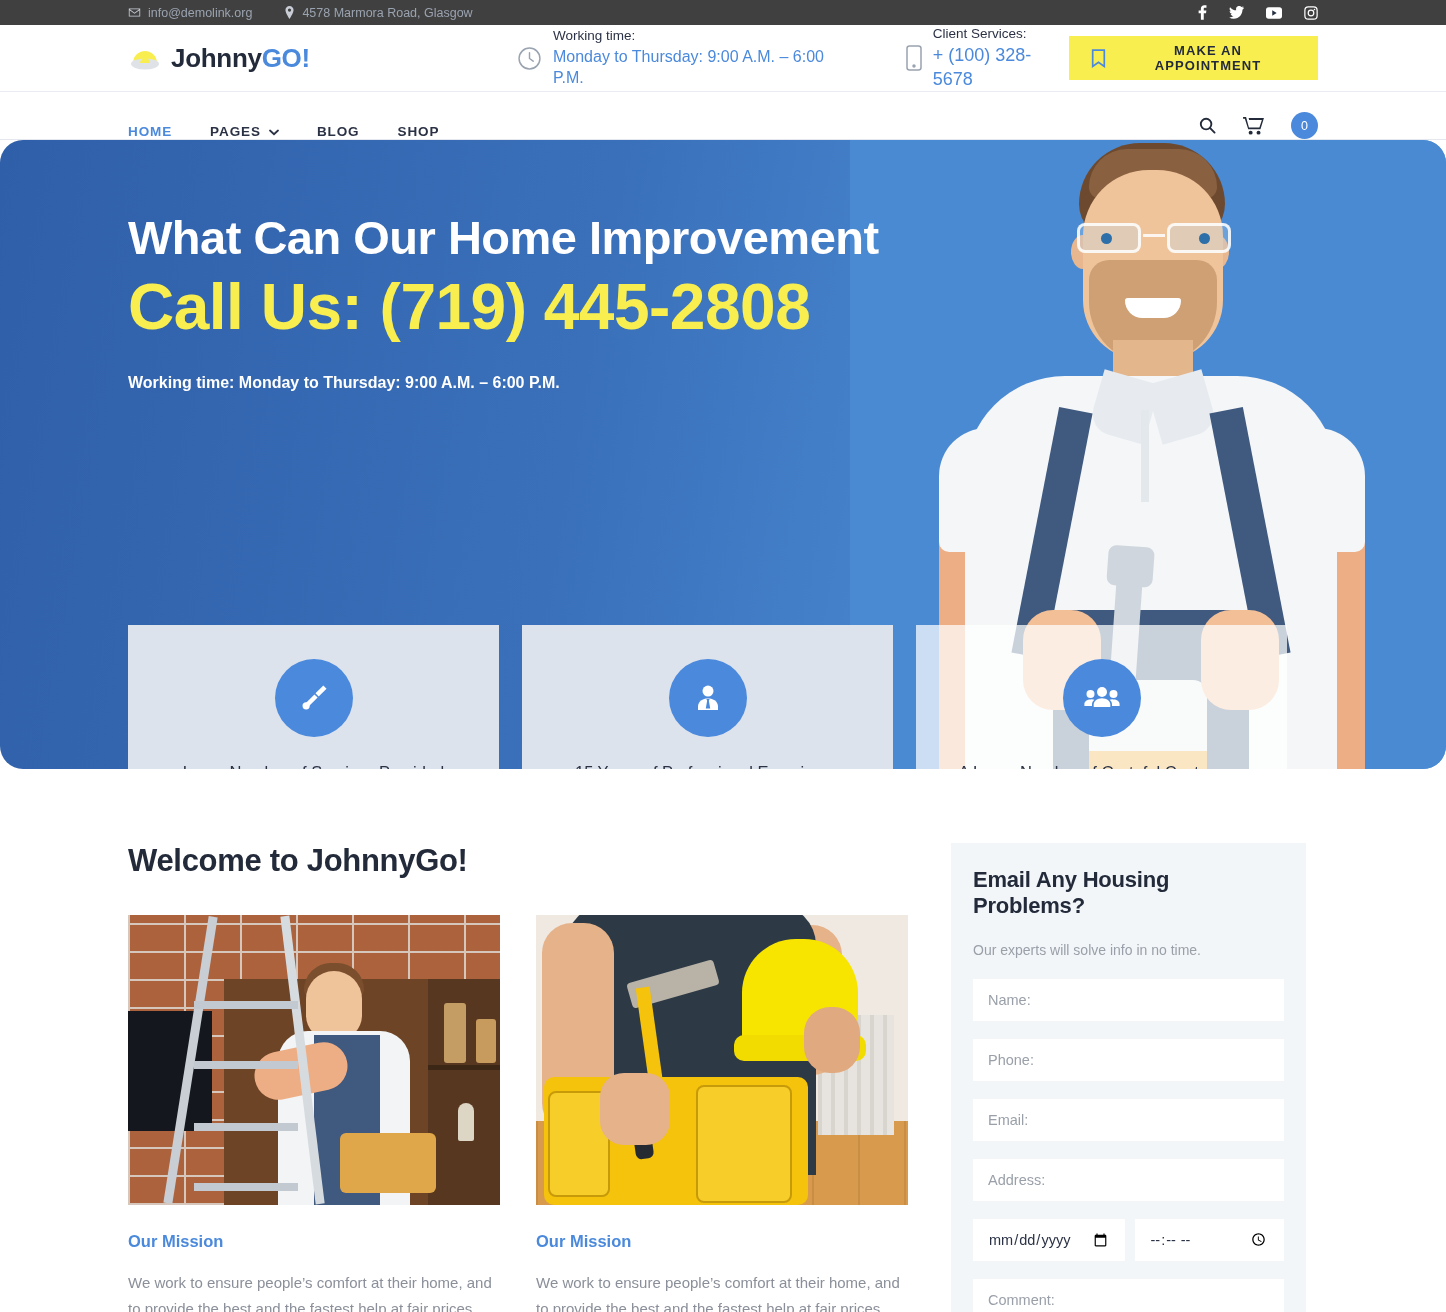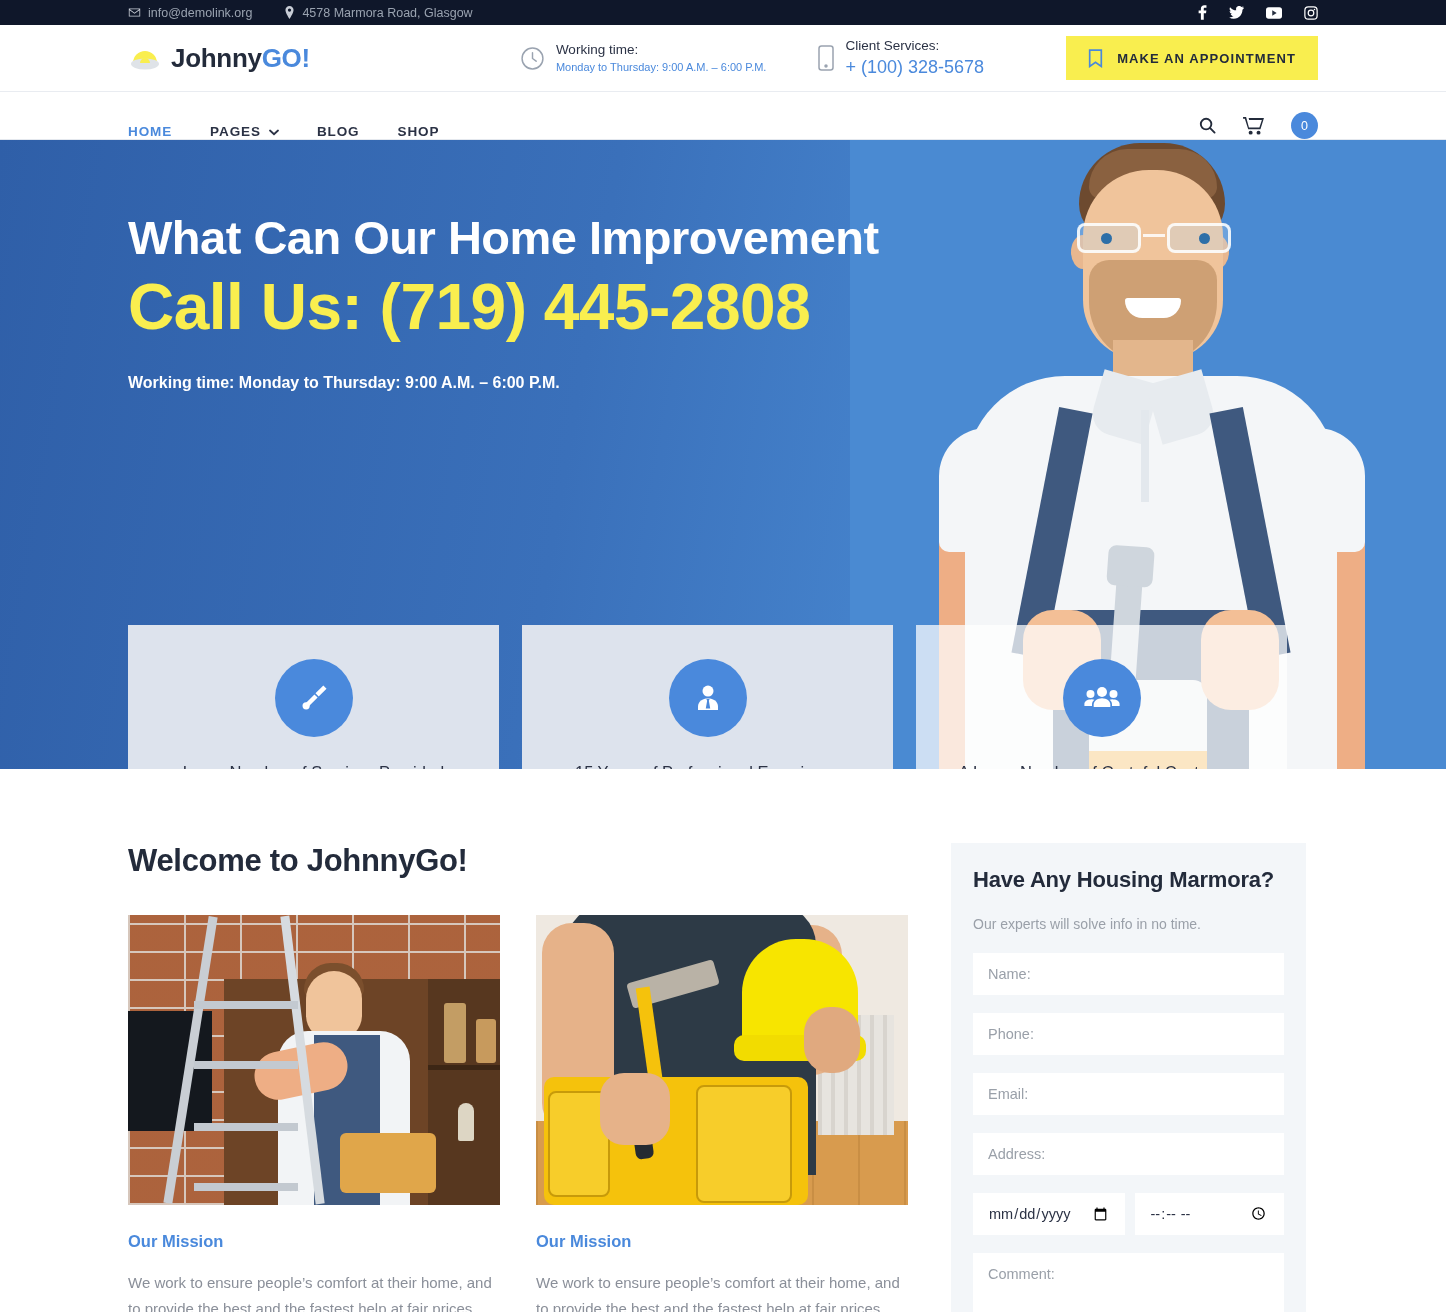--- a/index.html
+++ b/index.html
@@ -7,21 +7,21 @@
     width: 1446px;
     height: 1312px;
     overflow: hidden;
     font-family: "Liberation Sans", sans-serif;
     background: #ffffff;
   }
 
   
   .topbar {
     height: 25px;
-    background: #0f172a;
+    background: #404040;
     display: flex;
     align-items: center;
     padding: 0 128px 0 128px;
     color: #9aa3b0;
     font-size: 12.5px;
   }
   .topbar .tb-item {
     display: flex;
     align-items: center;
     gap: 7px;
@@ -50,21 +50,21 @@
     color: #232b3b;
   }
   .brand-text .go { color: #4a89dc; }
   .hdr-spacer1 { width: 210px; }
   .hdr-spacer2 { flex: 1; }
 
   .info-block { display: flex; align-items: center; gap: 11px; }
   .info-block .ib-icon { color: #9aa3b0; display: inline-flex; }
   .info-lines { line-height: 1.35; }
   .info-title { font-size: 13.5px; color: #2b3245; }
-  .info-sub { font-size: 11px; color: #4a89dc; }
+  .info-sub { font-size: 16px; color: #4a89dc; }
   .info-sub.big { font-size: 18px; }
 
   .appt-btn {
     background: #f9ee4f;
     border: none;
     height: 44px;
     padding: 0 22px;
     display: flex;
     align-items: center;
     gap: 14px;
@@ -112,20 +112,21 @@
     justify-content: center;
     cursor: pointer;
   }
 
   
   .hero {
     position: relative;
     height: 629px;
     overflow: hidden;
     background: linear-gradient(100deg, #2f5fa8 0%, #3a70ba 40%, #4a8bd4 72%, #4f90d8 100%);
+    border-radius: 23px;
   }
   .hero-photo {
     position: absolute;
     right: 0; top: 0;
     width: 596px; height: 629px;
     overflow: hidden;
   }
   .hero-photo .ph-bg { position: absolute; inset: 0; background: #4a8ad2; }
 
   
@@ -632,21 +633,21 @@
           </div>
         </div>
         <div class="col-sub">Our Mission</div>
         <div class="col-text">We work to ensure people’s comfort at their home, and to provide the best and the fastest help at fair prices. We stand for quality, safety and credibility, so you could be sure about</div>
       </div>
 
     </div>
   </div>
 
   <div class="form-panel">
-    <div class="form-title">Have Any Housing Marmora?</div>
+    <div class="form-title">Email Any Housing Problems?</div>
     <div class="form-sub">Our experts will solve info in no time.</div>
     <div class="form-fields">
       <input class="fld" type="text" placeholder="Name:" style="">
       <input class="fld" type="text" placeholder="Phone:" style="">
       <input class="fld" type="text" placeholder="Email:" style="">
       <input class="fld" type="text" placeholder="Address:" style="">
       <div class="fld-row">
         <input class="fld" type="date" placeholder="dd.mm.yyyy" style="">
         <input class="fld" type="time" placeholder="hh:mm" style="">
       </div>

